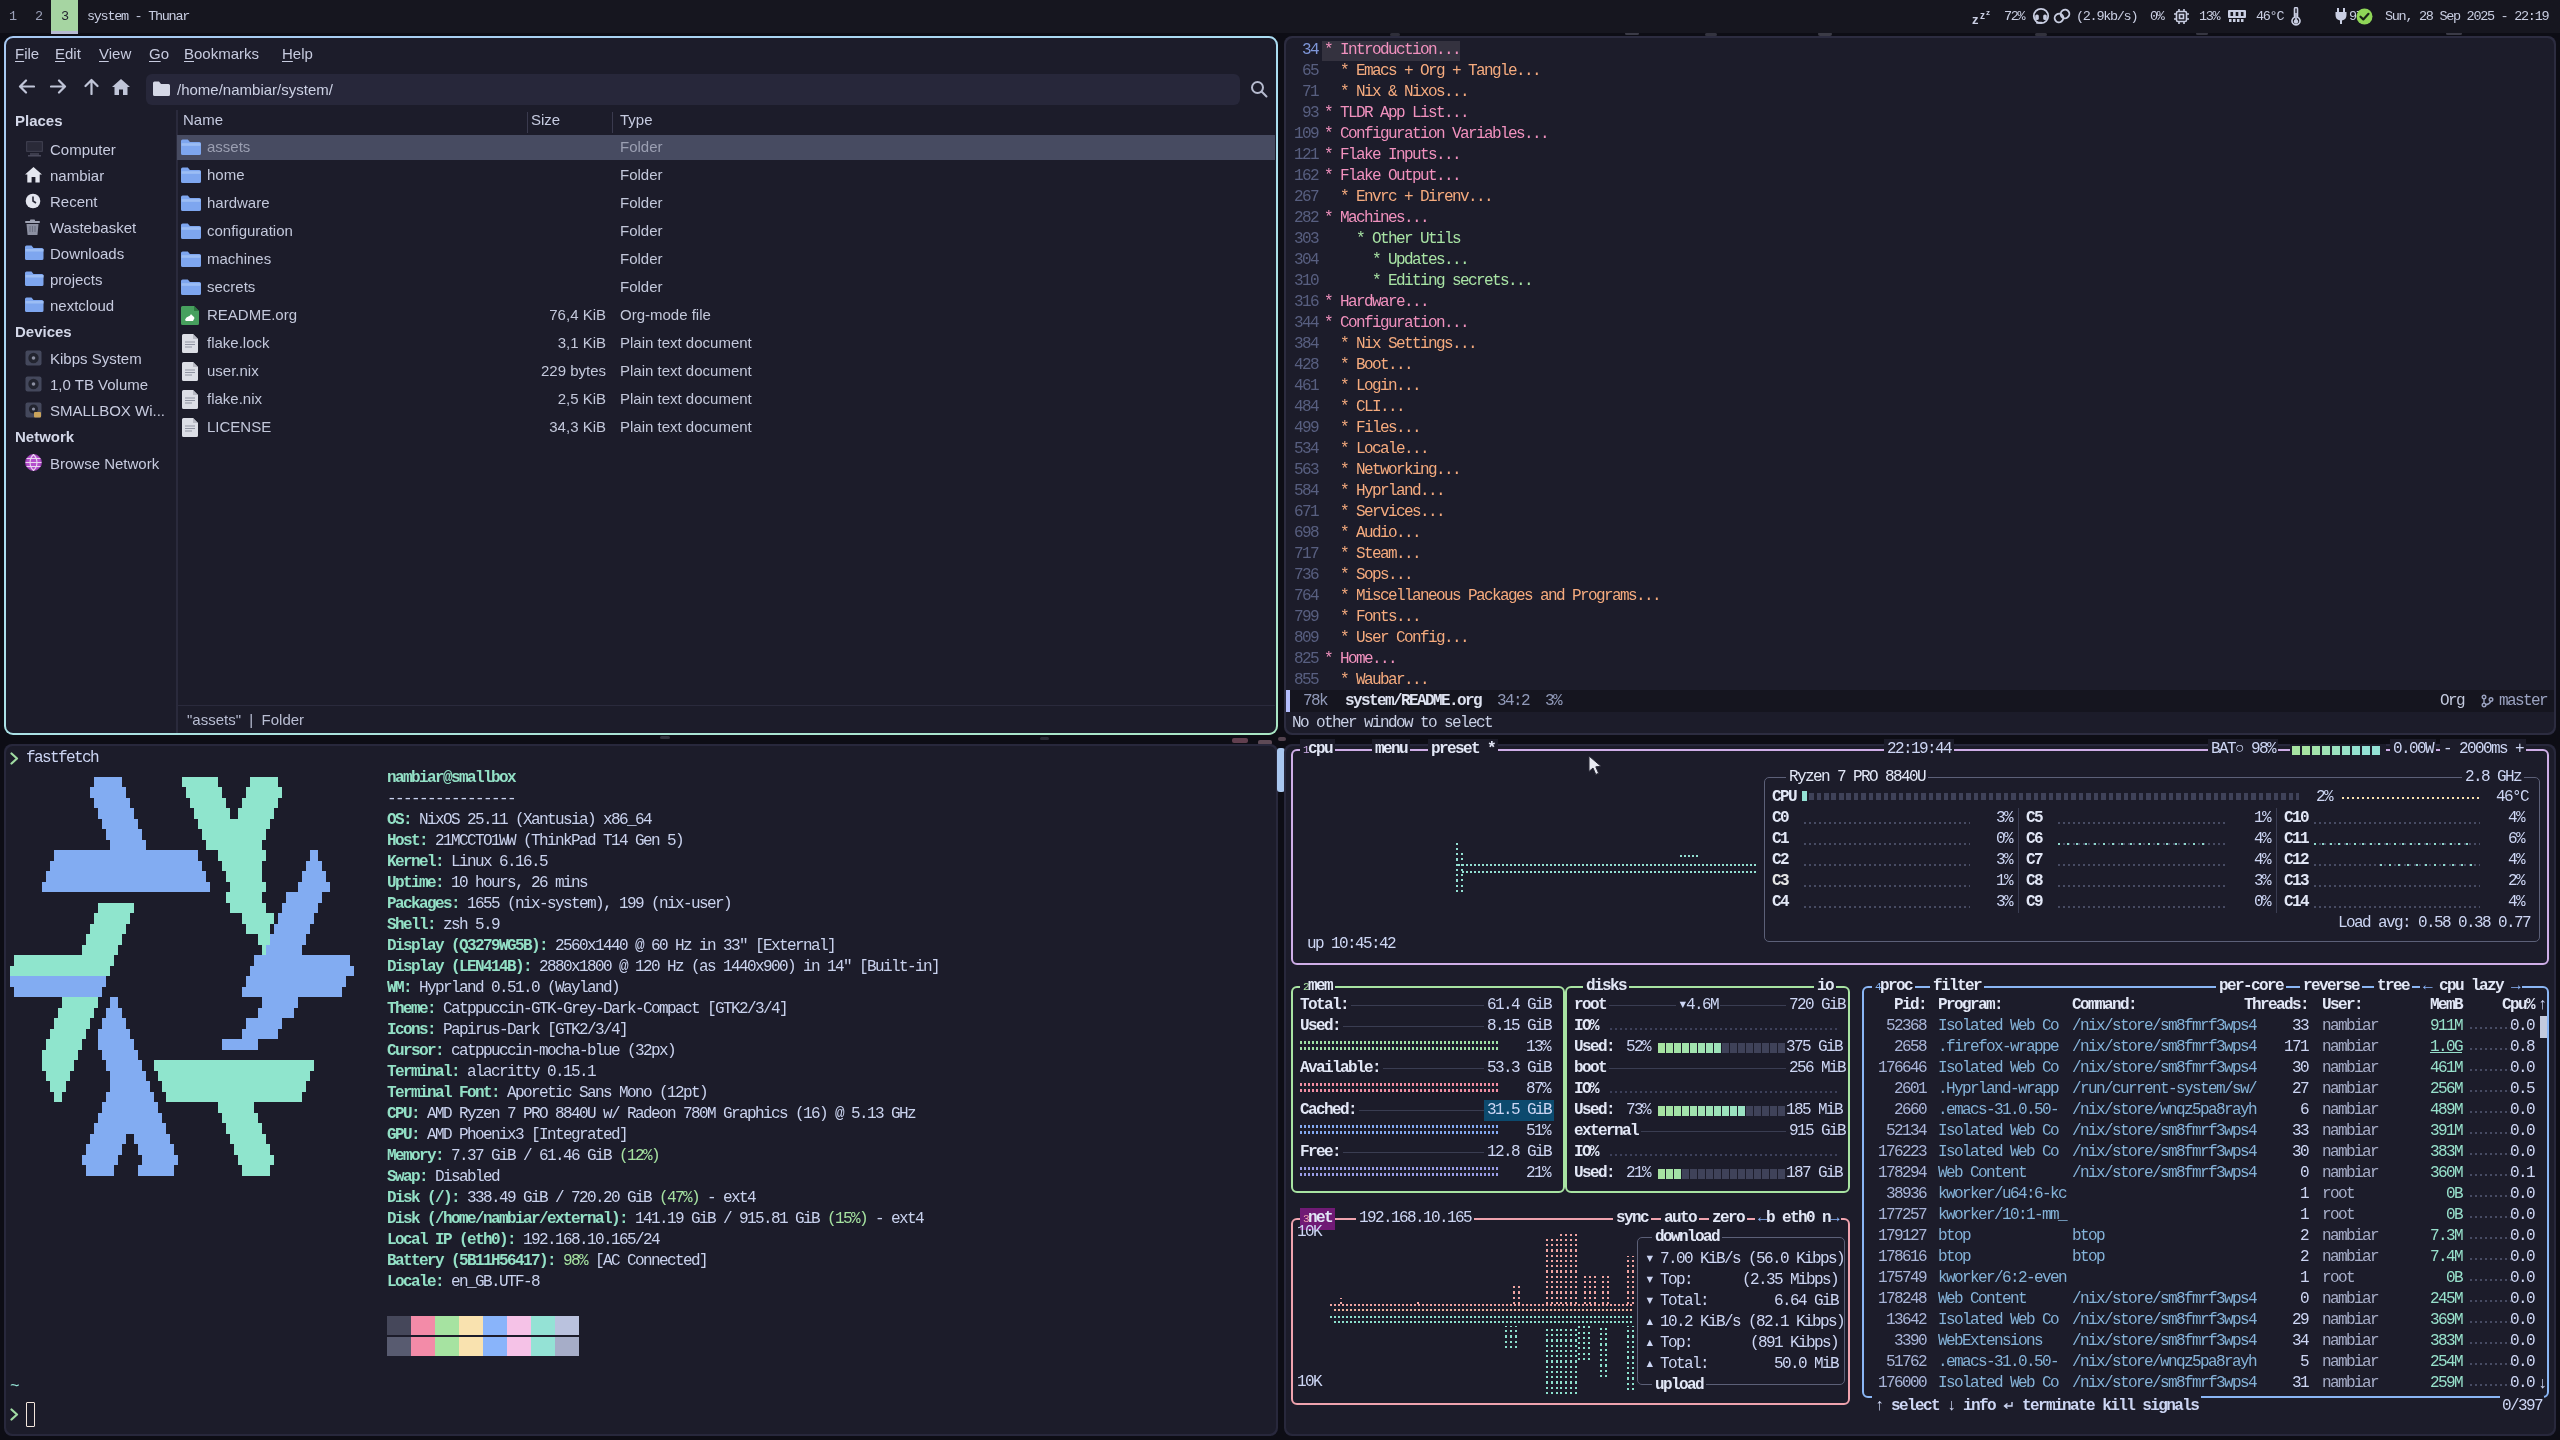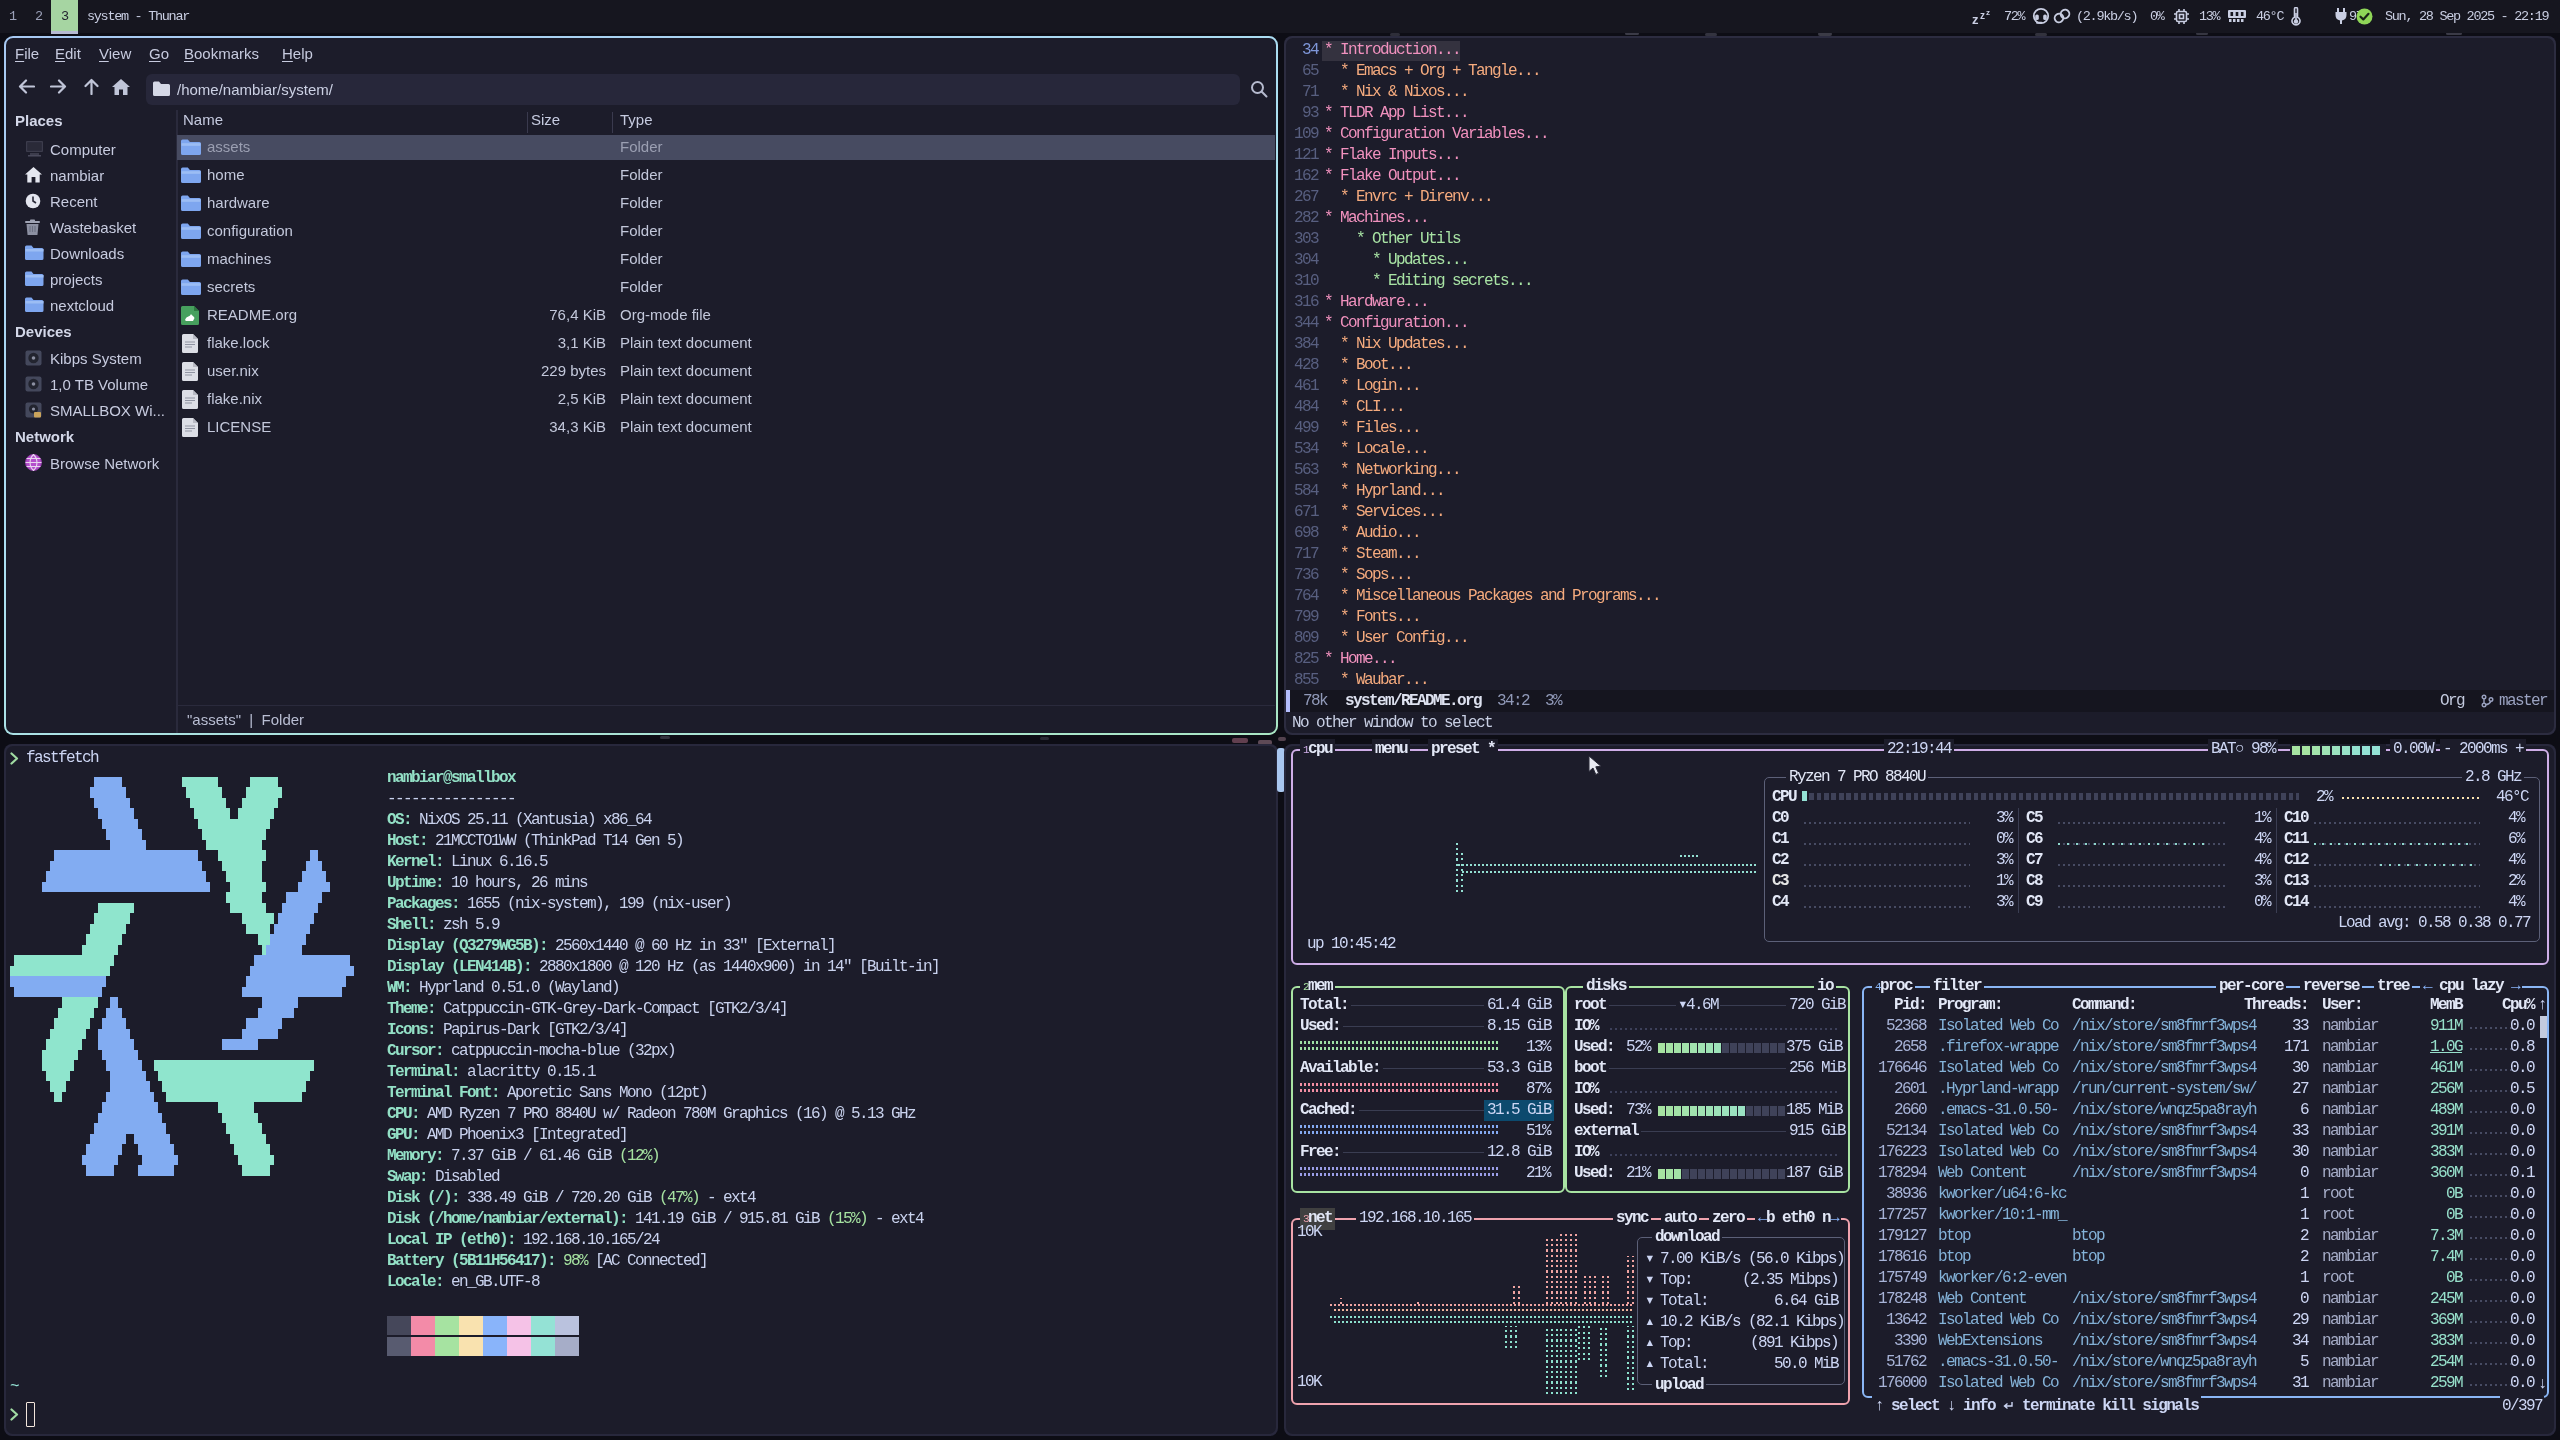--- a/index.html
+++ b/index.html
@@ -310,21 +310,21 @@
 <div class="a m" style="left:1372px;top:270.5px;color:#a8e3a4;">*</div>
 <div class="a m" style="left:1388px;top:270.5px;color:#a8e3a4;">Editing secrets...</div>
 <div class="a m" style="left:1294px;top:291.5px;color:#585f80;">316</div>
 <div class="a m" style="left:1324px;top:291.5px;color:#f191be;">*</div>
 <div class="a m" style="left:1340px;top:291.5px;color:#f191be;">Hardware...</div>
 <div class="a m" style="left:1294px;top:312.5px;color:#585f80;">344</div>
 <div class="a m" style="left:1324px;top:312.5px;color:#f191be;">*</div>
 <div class="a m" style="left:1340px;top:312.5px;color:#f191be;">Configuration...</div>
 <div class="a m" style="left:1294px;top:333.5px;color:#585f80;">384</div>
 <div class="a m" style="left:1340px;top:333.5px;color:#f6ab7e;">*</div>
-<div class="a m" style="left:1356px;top:333.5px;color:#f6ab7e;">Nix Updates...</div>
+<div class="a m" style="left:1356px;top:333.5px;color:#f6ab7e;">Nix Settings...</div>
 <div class="a m" style="left:1294px;top:354.5px;color:#585f80;">428</div>
 <div class="a m" style="left:1340px;top:354.5px;color:#f6ab7e;">*</div>
 <div class="a m" style="left:1356px;top:354.5px;color:#f6ab7e;">Boot...</div>
 <div class="a m" style="left:1294px;top:375.5px;color:#585f80;">461</div>
 <div class="a m" style="left:1340px;top:375.5px;color:#f6ab7e;">*</div>
 <div class="a m" style="left:1356px;top:375.5px;color:#f6ab7e;">Login...</div>
 <div class="a m" style="left:1294px;top:396.5px;color:#585f80;">484</div>
 <div class="a m" style="left:1340px;top:396.5px;color:#f6ab7e;">*</div>
 <div class="a m" style="left:1356px;top:396.5px;color:#f6ab7e;">CLI...</div>
 <div class="a m" style="left:1294px;top:417.5px;color:#585f80;">499</div>
@@ -758,21 +758,21 @@
 <div class="a" style="left:1722px;top:1169px;width:6.5px;height:10px;background:#3f4259;"></div>
 <div class="a" style="left:1730px;top:1169px;width:6.5px;height:10px;background:#3f4259;"></div>
 <div class="a" style="left:1738px;top:1169px;width:6.5px;height:10px;background:#3f4259;"></div>
 <div class="a" style="left:1746px;top:1169px;width:6.5px;height:10px;background:#3f4259;"></div>
 <div class="a" style="left:1754px;top:1169px;width:6.5px;height:10px;background:#3f4259;"></div>
 <div class="a" style="left:1762px;top:1169px;width:6.5px;height:10px;background:#3f4259;"></div>
 <div class="a" style="left:1770px;top:1169px;width:6.5px;height:10px;background:#3f4259;"></div>
 <div class="a" style="left:1778px;top:1169px;width:6.5px;height:10px;background:#3f4259;"></div>
 <div class="a m" style="left:1786px;top:1163px;color:#cdd6f4;">187 GiB</div>
 <div class="a" style="left:1291px;top:1218px;width:559px;height:187px;border:2px solid #efa3ae;border-radius:6px;"></div>
-<div class="a m" style="left:1300px;top:1207.5px;color:#e2e7f6;background:#404040;padding:0 3px"><span style="font-size:11px;color:#efa3ae">3</span><b>net</b></div>
+<div class="a m" style="left:1300px;top:1207.5px;color:#e2e7f6;background:#701a75;padding:0 3px"><span style="font-size:11px;color:#efa3ae">3</span><b>net</b></div>
 <div class="a m" style="left:1356px;top:1207.5px;color:#cdd6f4;background:#1c1c2a;padding:0 3px">192.168.10.165</div>
 <div class="a m" style="left:1613px;top:1207.5px;color:#e2e7f6;font-weight:bold;background:#1c1c2a;padding:0 3px">sync</div>
 <div class="a m" style="left:1661px;top:1207.5px;color:#e2e7f6;font-weight:bold;background:#1c1c2a;padding:0 3px">auto</div>
 <div class="a m" style="left:1709px;top:1207.5px;color:#e2e7f6;font-weight:bold;background:#1c1c2a;padding:0 3px">zero</div>
 <div class="a m" style="left:1755px;top:1207.5px;color:#e2e7f6;background:#1c1c2a;padding:0 3px"><span style="color:#89b4fa">←</span><b>b</b> <b>eth0</b> <b>n</b><span style="color:#89b4fa">→</span></div>
 <div class="a m" style="left:1297px;top:1222px;color:#cdd6f4;">10K</div>
 <div class="a m" style="left:1297px;top:1372px;color:#cdd6f4;">10K</div>
 <div class="a" style="left:1330px;top:1304px;width:302px;height:2.2px;background:repeating-linear-gradient(90deg,#f0a4a2 0 2.2px,transparent 2.2px 4px)"></div>
 <div class="a" style="left:1334px;top:1309px;width:298px;height:2.2px;background:repeating-linear-gradient(90deg,#f0b49c 0 2.2px,transparent 2.2px 4px)"></div>
 <div class="a" style="left:1513px;top:1285px;width:2.2px;height:19px;background:repeating-linear-gradient(0deg,#f0a4a2 0 2.2px,transparent 2.2px 5.25px)"></div>

